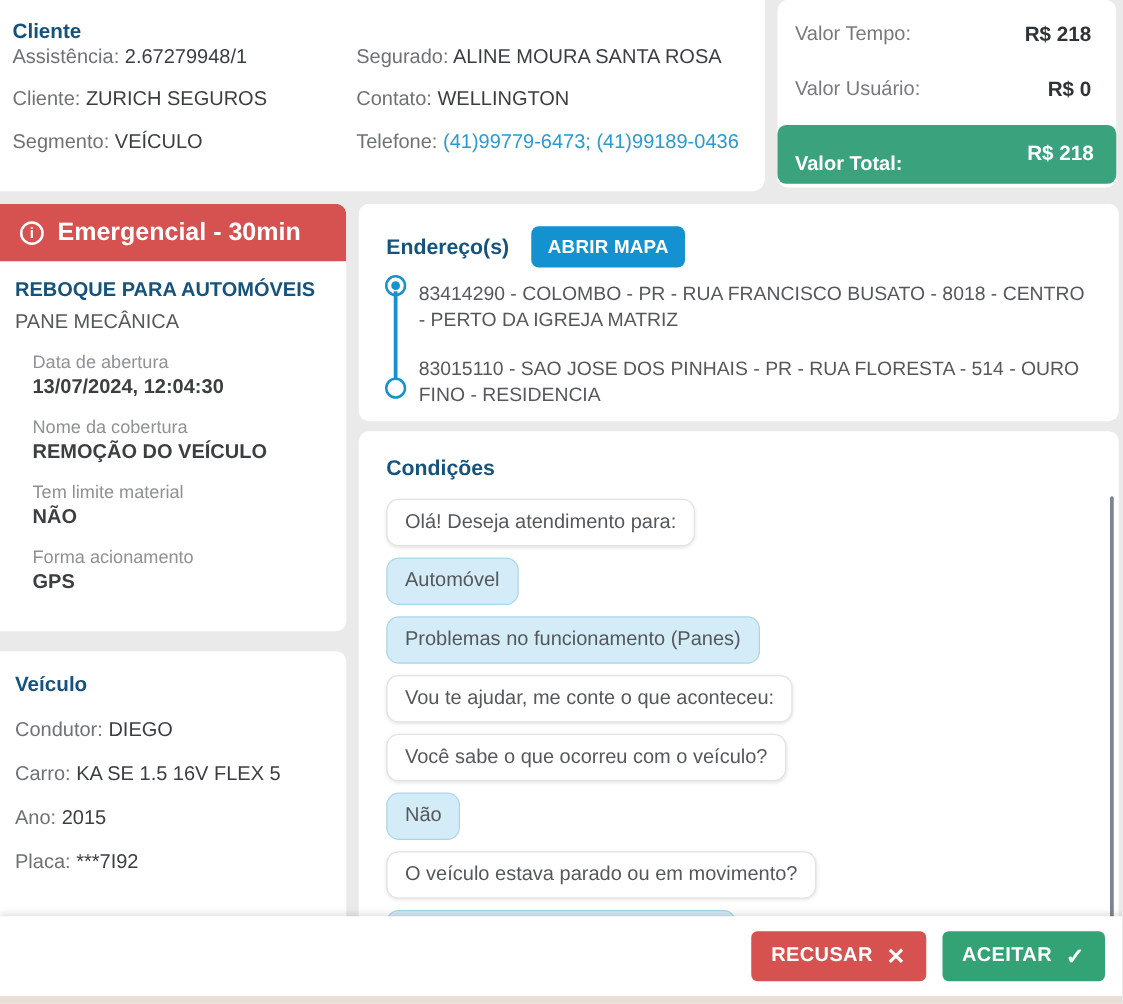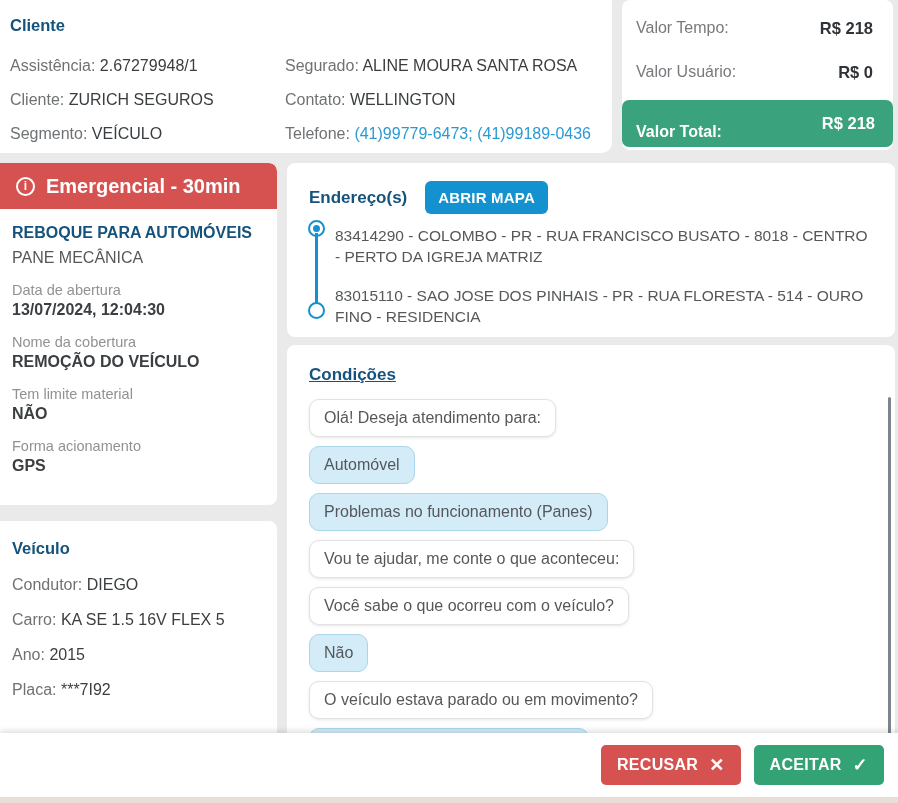--- a/index.html
+++ b/index.html
@@ -6,21 +6,21 @@
   html,body { background:#eaeaea; }
   body { font-family:"Liberation Sans", sans-serif; }
   .screen { position:relative; width:898px; height:803px; background:#eaeaea; overflow:hidden; }
 
   .card { background:#fff; }
 
   
   .top-row { position:absolute; top:0; left:0; right:0; height:163px; display:flex; gap:10px; }
   .client-card { width:612px; height:153px; border-radius:0 0 10px 0; padding:16px 14px 0 10px; }
   .card-heading { color:#15537c; font-size:16.5px; font-weight:bold; }
-  .client-grid { display:flex; margin-top:20px; }
+  .client-grid { display:flex; margin-top:0; }
   .client-col { display:flex; flex-direction:column; gap:12px; }
   .client-col.first { width:275px; }
   .field-row { font-size:16px; line-height:22px; white-space:nowrap; }
   .field-label { color:#6f7274; }
   .field-value { color:#3a3e40; }
   .field-link { color:#2b9ad2; cursor:pointer; }
 
   .pricing-card { flex:1; height:150px; margin-right:5px; border-radius:8px; padding-top:6px; position:relative; }
   .price-row { display:flex; justify-content:space-between; align-items:center; height:44px; padding:0 20px 0 14px; }
   .price-label { color:#77797c; font-size:16px; }
@@ -37,21 +37,21 @@
 
   
   .service-card { height:342px; border-radius:0 8px 8px 0; overflow:hidden; }
   .banner { height:46px; background:#d65251; border-radius:0 8px 0 0; display:flex; align-items:center; gap:11px; padding:0 16px; }
   .info-icon { width:19px; height:19px; border:2px solid #fff; border-radius:50%; color:#fff; font-size:12px; font-weight:bold;
                display:flex; align-items:center; justify-content:center; flex:0 0 auto; font-style:normal; }
   .banner-text { color:#ffffff; font-size:20px; font-weight:bold; }
   .service-body { padding:13px 16px 0 12px; }
   .service-title { color:#15537c; font-size:16px; font-weight:bold; line-height:21px; }
   .service-subtitle { color:#55585a; font-size:16px; margin-top:6px; }
-  .detail-group { margin-top:15px; }
+  .detail-group { margin-top:15px;margin-left:14px; }
   .detail-label { color:#8f9294; font-size:14.5px; }
   .detail-value { color:#3b3f41; font-size:16px; font-weight:bold; margin-top:3px; }
 
   
   .vehicle-card { flex:1; border-radius:0 8px 8px 0; padding:18px 14px 0 12px; }
   .vehicle-card .card-heading { margin-bottom:16px; }
   .vehicle-card .field-row { margin-bottom:13px; }
 
   
   .address-card { height:174px; border-radius:8px; position:relative; }
@@ -61,21 +61,21 @@
                 padding:8px 13px; border-radius:6px; letter-spacing:.2px; cursor:pointer; }
   .dot-start { position:absolute; left:21px; top:57px; width:17px; height:17px; border:2px solid #1492d0; border-radius:50%; background:#fff; }
   .dot-start::after { content:''; position:absolute; inset:3px; background:#1492d0; border-radius:50%; }
   .dot-end { position:absolute; left:21px; top:139px; width:17px; height:17px; border:2px solid #1492d0; border-radius:50%; background:#fff; }
   .rail-line { position:absolute; left:28px; top:70px; width:3px; height:74px; background:#1492d0; }
   .addr-texts { padding:11px 26px 0 48px; }
   .addr-item { color:#55585a; font-size:15.5px; line-height:21px; margin-bottom:18px; }
 
   
   .conditions-card { flex:1; border-radius:8px 8px 0 0; padding:20px 22px 0 22px; position:relative; overflow:hidden; }
-  .conditions-card .card-heading { font-size:17px; margin-bottom:14px;text-decoration:underline; }
+  .conditions-card .card-heading { font-size:17px; margin-bottom:14px; }
   .bubble { width:fit-content; max-width:560px; font-size:16px; line-height:22px; color:#55585a;
             padding:7px 14px; border-radius:10px; margin-bottom:9px; }
   .bubble.question { background:#fff; border:1px solid #e2e2e2; box-shadow:0 1px 3px rgba(0,0,0,.10); }
   .bubble.answer { background:#d3ecf8; border:1px solid #a9d6ea; }
   .bubble.partial { width:280px; height:38px; }
   .v-scrollbar { position:absolute; right:4px; top:52px; bottom:4px; width:3px; background:#7d8590; border-radius:2px; }
 
   
   .footer { position:absolute; left:0; right:0; top:733px; height:64px; background:#fff; z-index:5;
             box-shadow:0 -2px 6px rgba(0,0,0,.14); display:flex; align-items:center; justify-content:flex-end; gap:13px; padding-right:14px; }

